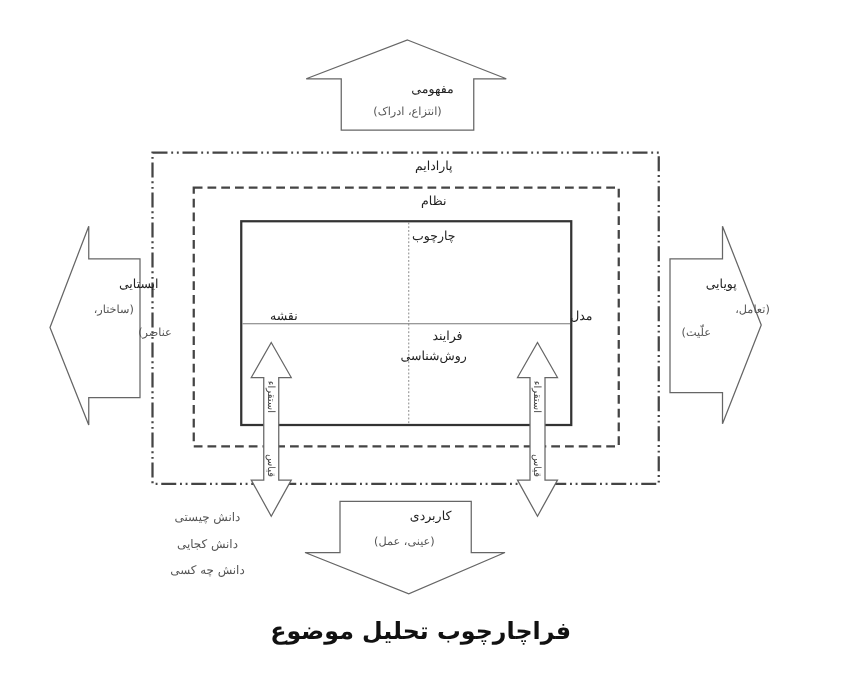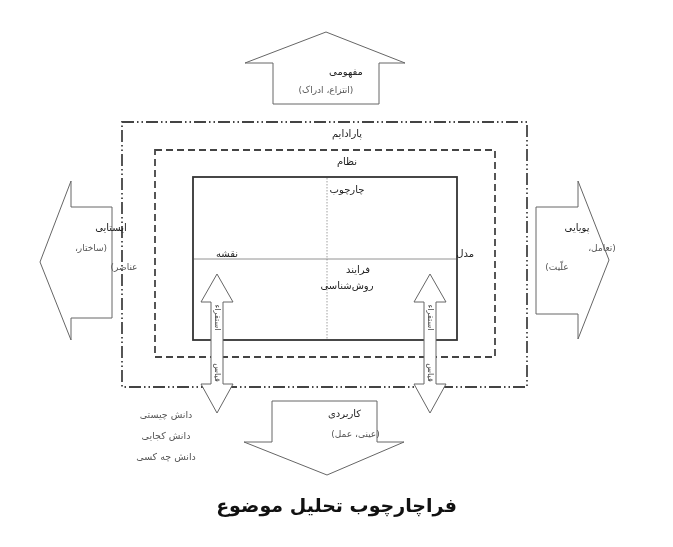--- a/index.html
+++ b/index.html
@@ -42,21 +42,21 @@
 
   <polygon points="217,274 233,302 223,302 223,384 233,384 217,413 201,384 211,384 211,302 201,302" fill="#fff" stroke="#666" stroke-width="1"></polygon>
 
   <polygon points="430,274 446,302 436,302 436,384 446,384 430,413 414,384 424,384 424,302 414,302" fill="#fff" stroke="#666" stroke-width="1"></polygon>
 </svg>
 
 <div class="lbl bold" style="left:273px;top:66px;width:106px;">مفهومی</div>
 <div class="lbl sub" style="left:273px;top:85px;width:106px;">(انتزاع، ادراک)</div>
 
 <div class="lbl bold" style="left:272px;top:408px;width:105px;">کاربردی</div>
-<div class="lbl sub" style="left:272px;top:429px;width:103px;padding-left:32px;">(عینی، عمل)</div>
+<div class="lbl sub" style="left:272px;top:429px;width:103px;">(عینی، عمل)</div>
 
 <div class="lbl bold" style="left:71px;top:222px;width:40px;">ایستایی</div>
 <div class="lbl sub" style="left:71px;top:243px;width:40px;">(ساختار،</div>
 <div class="lbl sub" style="left:71px;top:262px;width:40px;margin-left:33px;">عناصر)</div>
 
 <div class="lbl bold" style="left:537px;top:222px;width:40px;">پویایی</div>
 <div class="lbl sub" style="left:537px;top:243px;width:40px;margin-left:45px;">(تعامل،</div>
 <div class="lbl sub" style="left:537px;top:262px;width:40px;">علّیت)</div>
 
 <div class="lbl bold" style="left:277px;top:128px;width:100px;">پارادایم</div>

